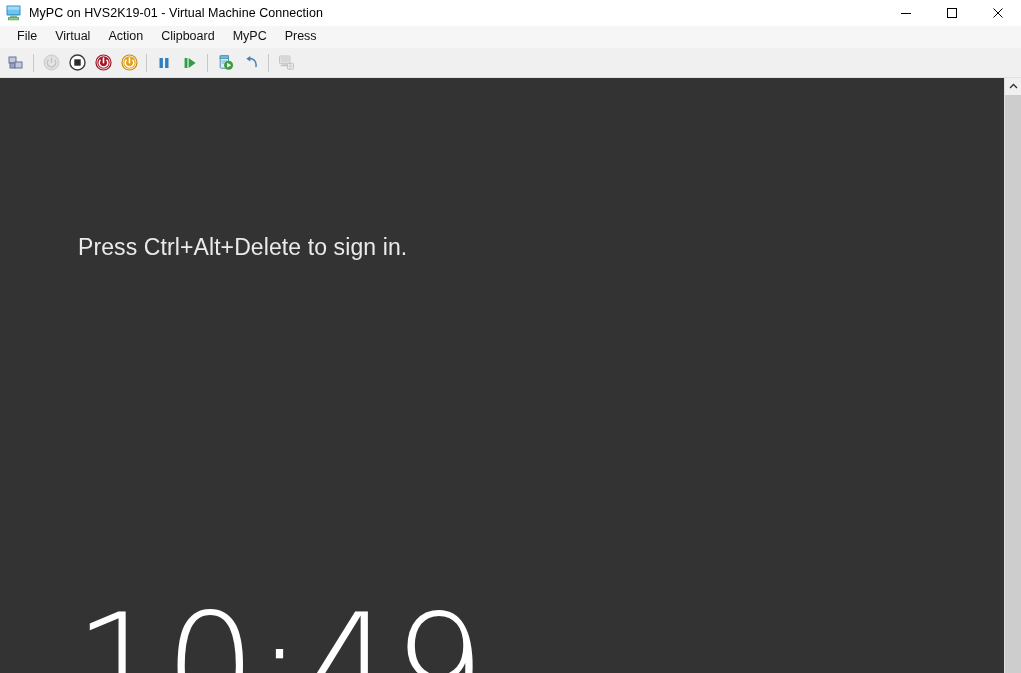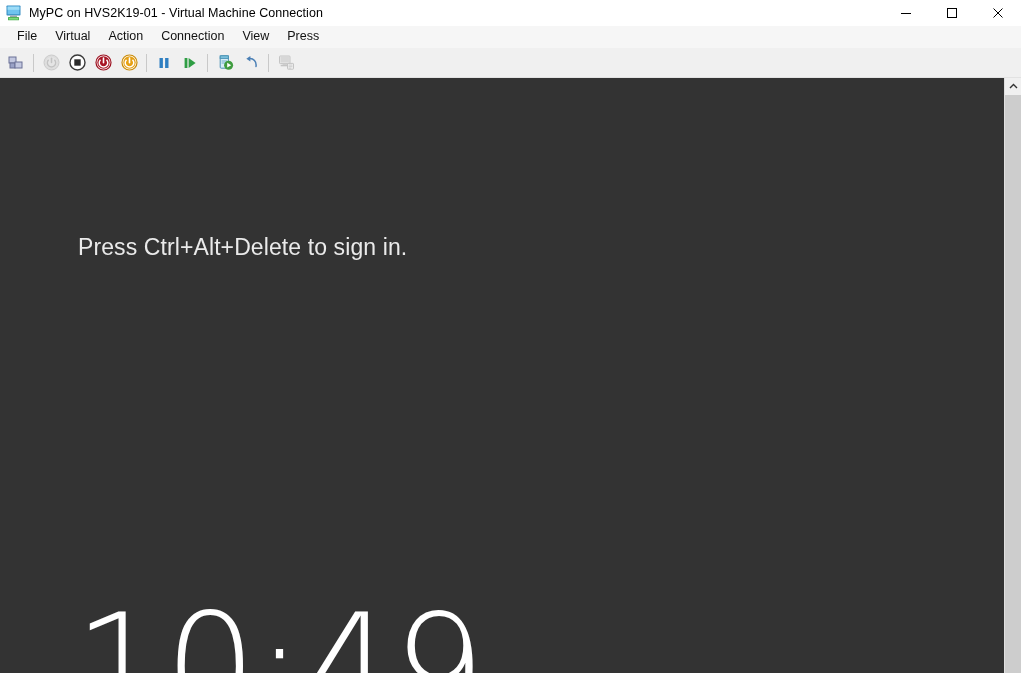--- a/index.html
+++ b/index.html
@@ -219,22 +219,22 @@
           <line x1="10.5" y1="1.5" x2="1.5" y2="10.5" stroke="#000" stroke-width="1"></line>
         </svg>
       </div>
     </div>
   </div>
 
   <div class="menubar">
     <div class="menu-item">File</div>
     <div class="menu-item">Virtual</div>
     <div class="menu-item">Action</div>
-    <div class="menu-item">Connection</div>
-    <div class="menu-item">View</div>
+    <div class="menu-item">Clipboard</div>
+    <div class="menu-item">MyPC</div>
     <div class="menu-item">Press</div>
   </div>
 
   <div class="toolbar">
 
     <div class="tb-btn">
       <span>
         <svg width="18" height="18" viewBox="0 0 18 18">
           <rect x="2" y="3" width="7" height="6" fill="#c3c8e0" stroke="#6a7096" stroke-width="1"></rect>
           <rect x="3" y="9" width="5" height="5" fill="#9aa2c6" stroke="#6a7096" stroke-width="1"></rect>

